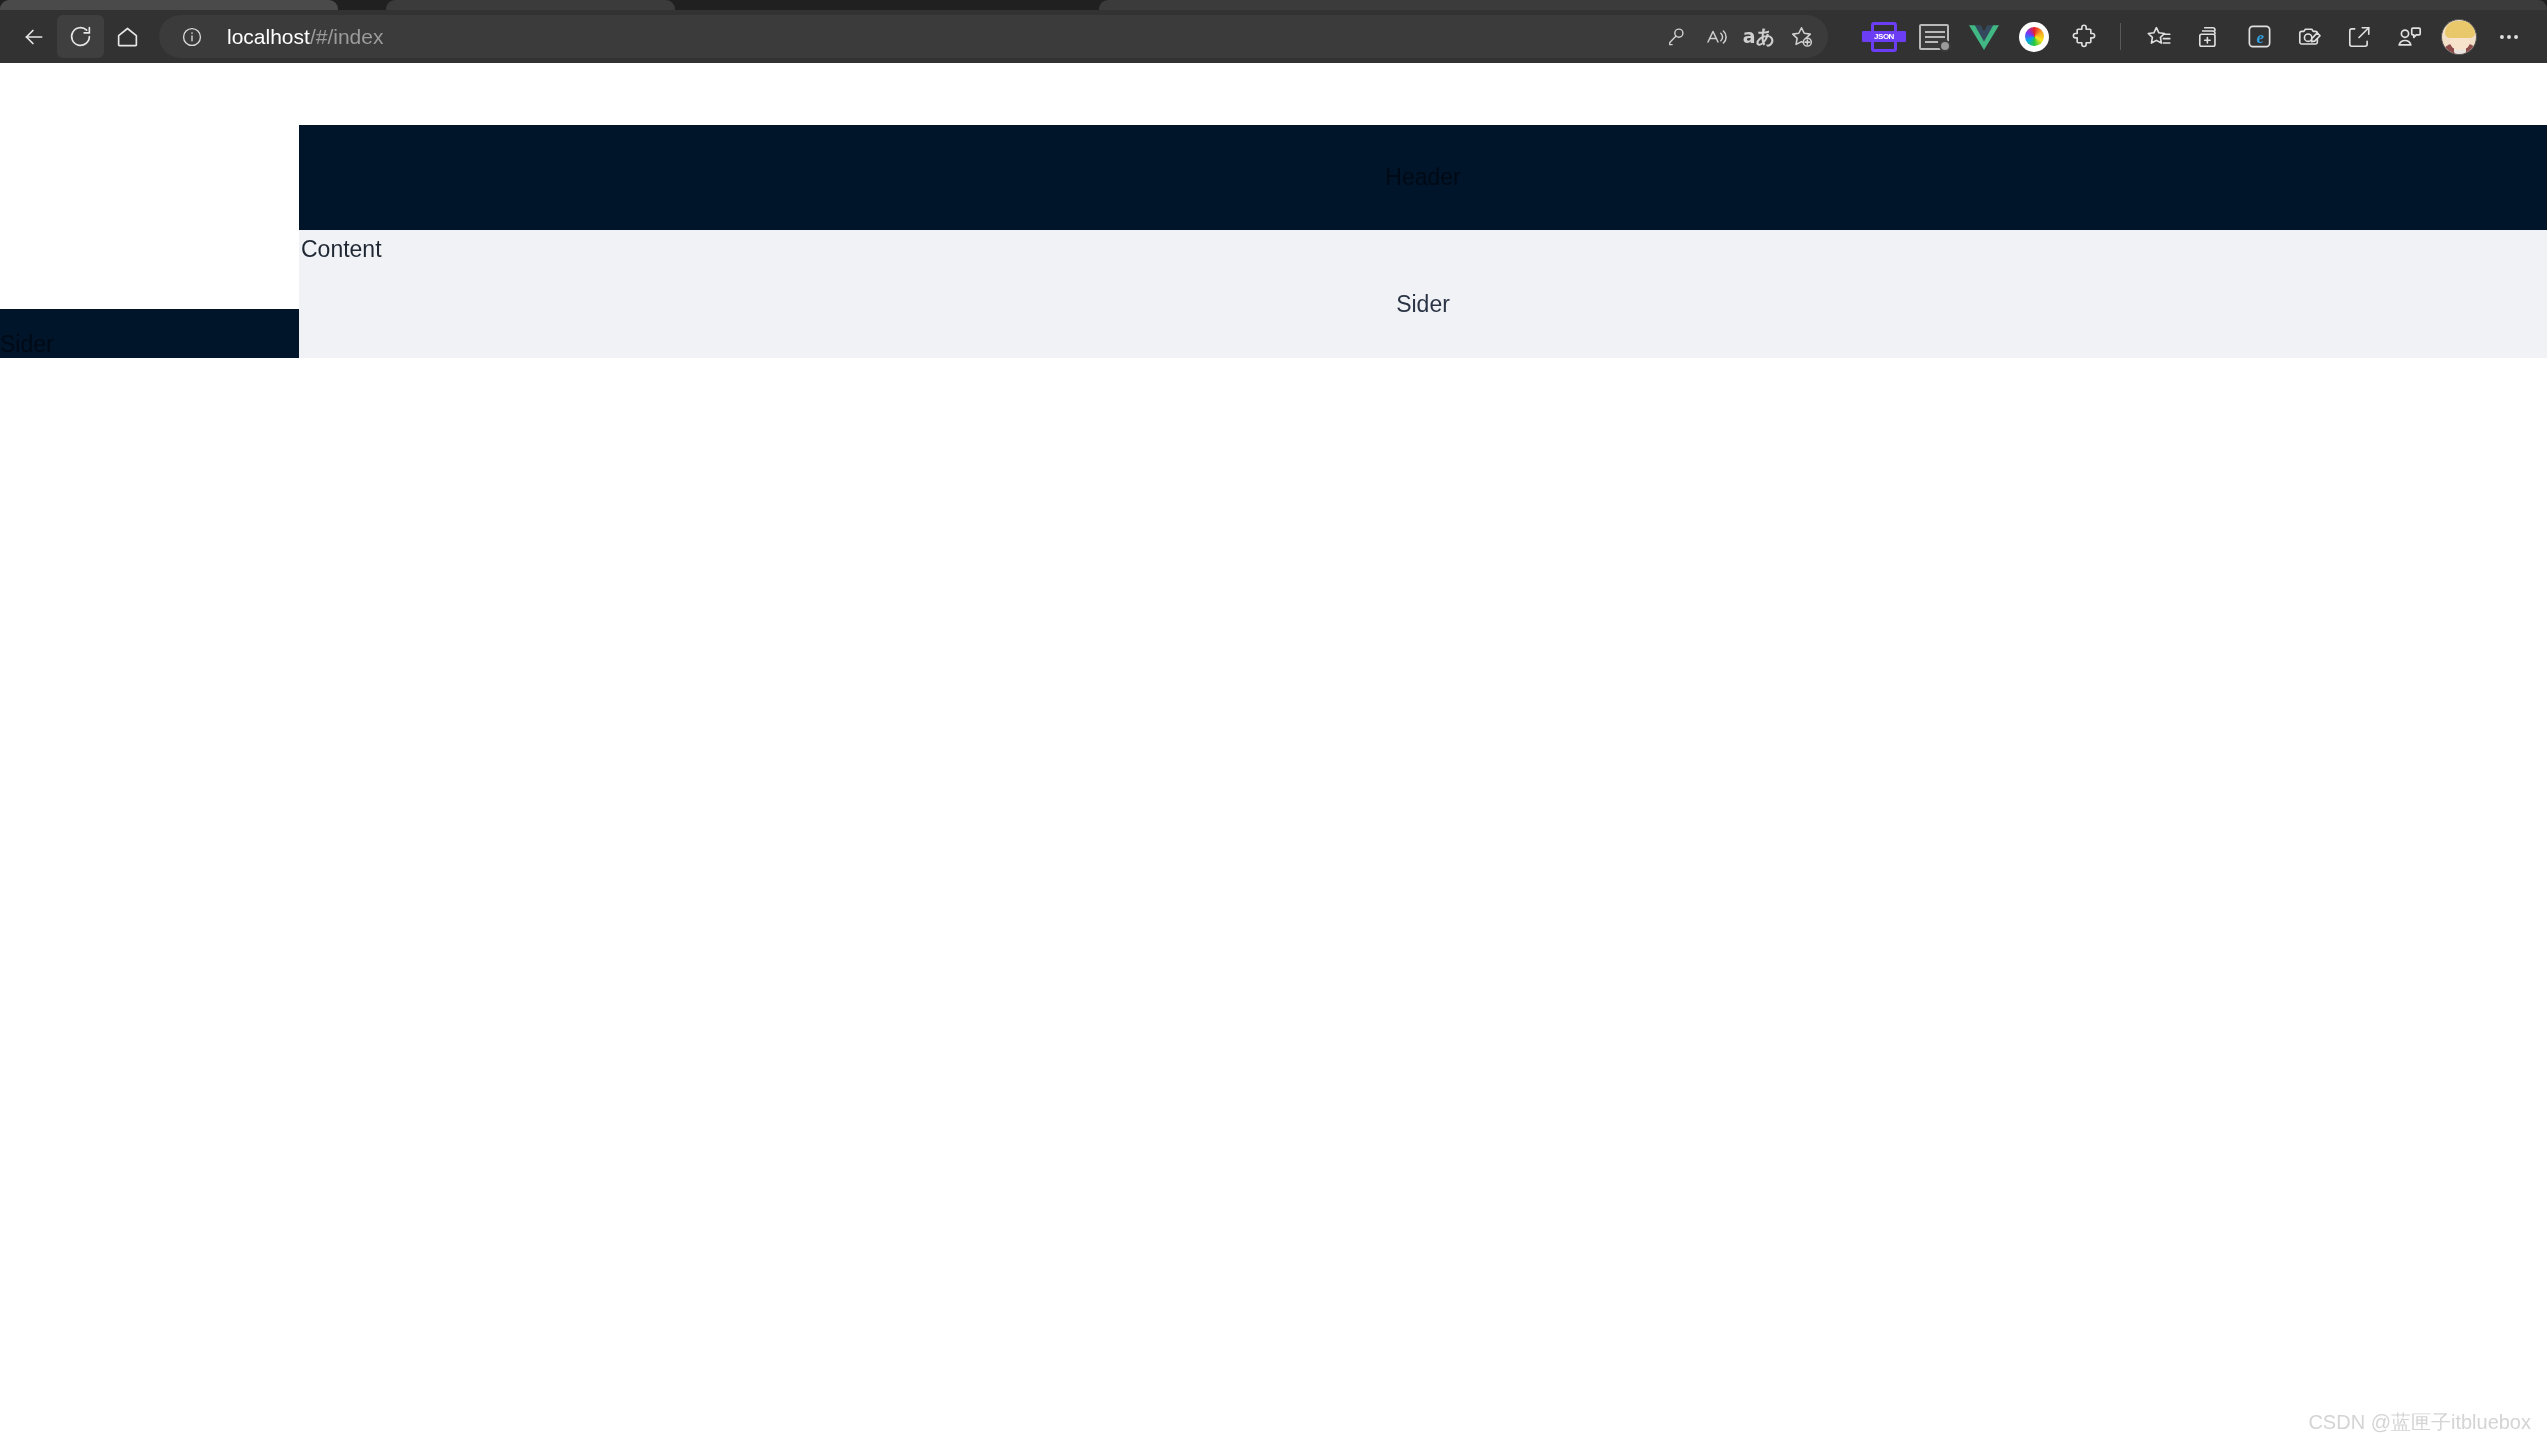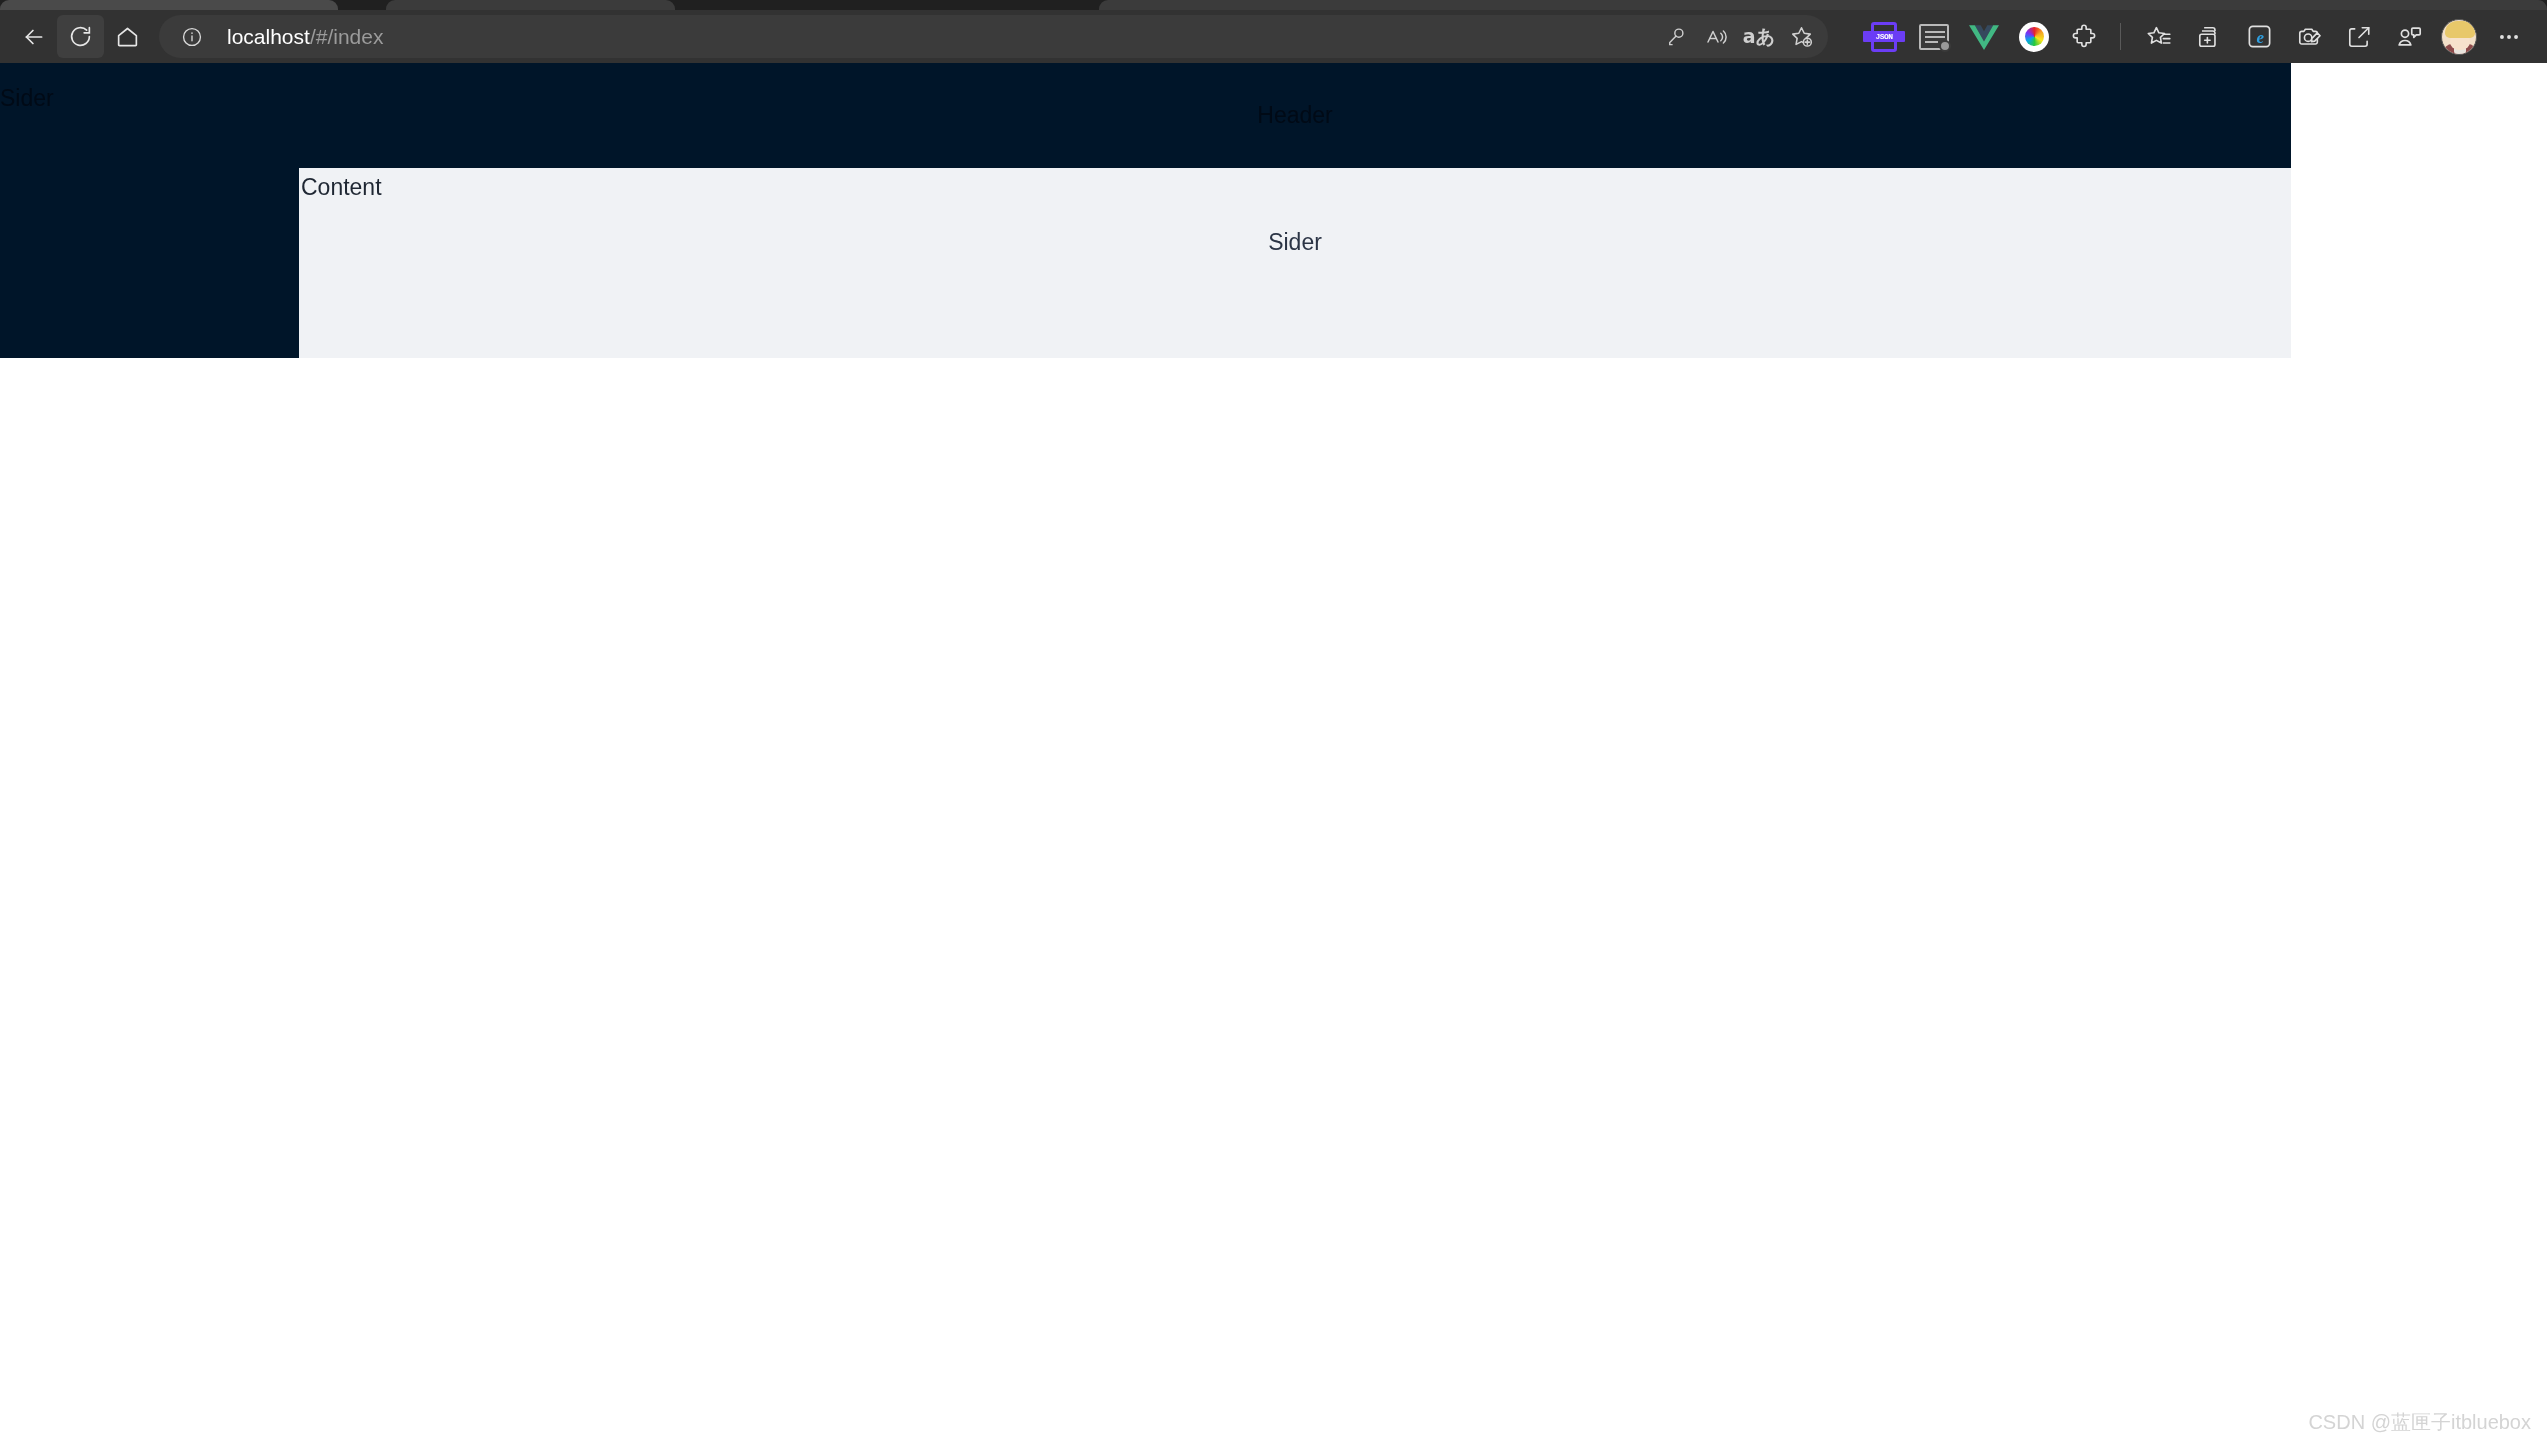--- a/index.html
+++ b/index.html
@@ -141,21 +141,21 @@
   .ico-json {
     width: 26px; height: 30px;
     border: 3px solid #6b3df5;
     border-radius: 3px;
     position: relative;
     display: flex; align-items: center; justify-content: center;
   }
   .ico-json span {
     font-size: 8px; font-weight: bold; color: #ffffff;
     background: #6b3df5; padding: 1px 12px; border-radius: 1px;
-    font-family: Liberation Mono, monospace;
+    font-family: Liberation Sans, sans-serif;
     letter-spacing: -0.5px;
     text-align: center;
   }
   .ico-doc {
     width: 30px; height: 26px;
     border: 2px solid #b9b9b9;
     border-radius: 2px;
     position: relative;
     background: #3a3a3a;
   }
@@ -188,22 +188,23 @@
   #page-viewport {
     width: 2547px;
     height: 1389px;
     background: #ffffff;
     position: relative;
     overflow: hidden;
   }
 
   #app-layout {
     display: flex;
-    width: 2291px;
+    width: 2547px;
     height: 295px;
+    align-items: flex-end;
   }
   #sider {
     width: 299px;
     background: #001529;
     color: #000a16;
     font-size: 23px;
     padding-top: 22px;
     flex: 0 0 auto;
   }
   #main-col {

